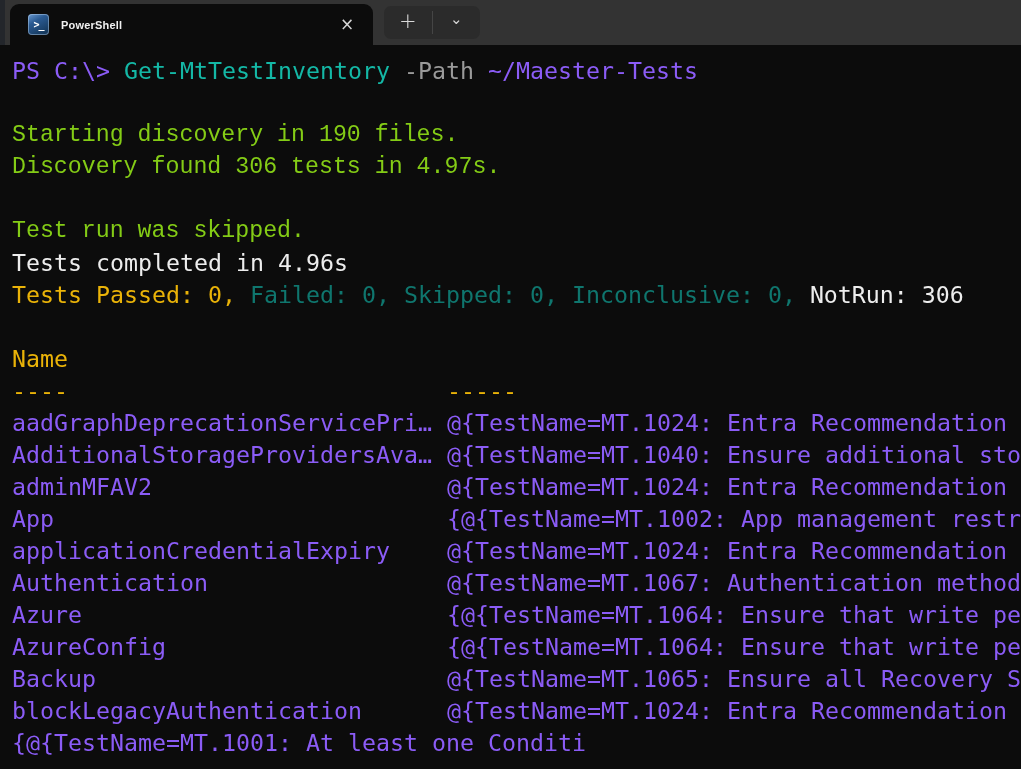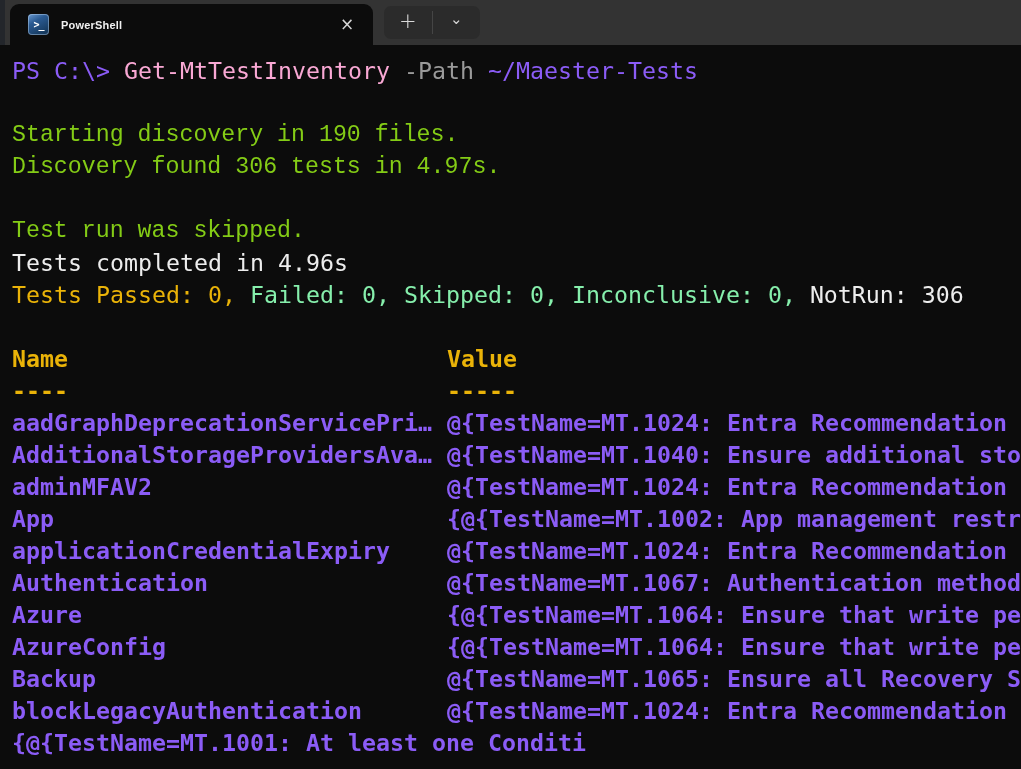--- a/index.html
+++ b/index.html
@@ -46,28 +46,28 @@
   .btn-newtab span { font-family:"DejaVu Sans",sans-serif; font-size:21px; font-weight:300; line-height:1; margin-top:-2px; }
   .btn-dropdown span { font-family:"DejaVu Sans",sans-serif; font-size:15px; line-height:1; margin-top:-6px; }
   .divider { width:1px; background:#454545; margin:5px 0; }
   
   .terminal {
     position:absolute; top:45px; left:0; right:0; bottom:0;
     background:#0c0c0c; padding:10px 0 0 12px; overflow:hidden;
     font-size:23.25px; line-height:32px; color:#c9c9c9;
   }
   .tline { height:32px; white-space:pre; overflow:hidden; }
-  .row { display:flex;font-weight:bold; }
+  .row { display:flex; }
   .col-name  { width:435px; flex:none; overflow:hidden; white-space:pre; }
   .col-value { flex:1; overflow:hidden; white-space:pre; }
   .fg      { color:#8b5cf6; }
   .bright  { color:#ededed; }
   .dim     { color:#9a9a9a; }
-  .dim2    { color:#86efac; }
-  .yellow  { color:#f9a8d4; }
+  .dim2    { color:#0f766e; }
+  .yellow  { color:#14b8a6; }
   .magenta { color:#84cc16;font-family:Liberation Mono, monospace; }
   .green   { color:#eab308; }
 </style>
 </head>
 <body>
 
 <div class="window">
 
   <div class="tabbar">
     <div class="edge-strip"></div>
@@ -100,21 +100,21 @@
 
     <div class="tline blank"></div>
 
     <div class="tline magenta">Test run was skipped.</div>
     <div class="tline bright">Tests completed in 4.96s</div>
 
     <div class="tline"><span class="green">Tests Passed: 0,</span><span class="dim2"> Failed: 0, Skipped: 0, Inconclusive: 0, </span><span class="bright">NotRun: 306</span></div>
 
     <div class="tline blank"></div>
 
-    <div class="tline row green"><span class="col-name">Name</span><span class="col-value">Value</span></div>
+    <div class="tline row green"><span class="col-name">Name</span></div>
     <div class="tline row green"><span class="col-name">----</span><span class="col-value">-----</span></div>
 
     <div id="table-rows">
         <div class="tline row fg"><span class="col-name">aadGraphDeprecationServicePri…</span><span class="col-value">@{TestName=MT.1024: Entra Recommendation</span></div>
         <div class="tline row fg"><span class="col-name">AdditionalStorageProvidersAva…</span><span class="col-value">@{TestName=MT.1040: Ensure additional sto</span></div>
         <div class="tline row fg"><span class="col-name">adminMFAV2</span><span class="col-value">@{TestName=MT.1024: Entra Recommendation</span></div>
         <div class="tline row fg"><span class="col-name">App</span><span class="col-value">{@{TestName=MT.1002: App management restr</span></div>
         <div class="tline row fg"><span class="col-name">applicationCredentialExpiry</span><span class="col-value">@{TestName=MT.1024: Entra Recommendation</span></div>
         <div class="tline row fg"><span class="col-name">Authentication</span><span class="col-value">@{TestName=MT.1067: Authentication method</span></div>
         <div class="tline row fg"><span class="col-name">Azure</span><span class="col-value">{@{TestName=MT.1064: Ensure that write pe</span></div>

